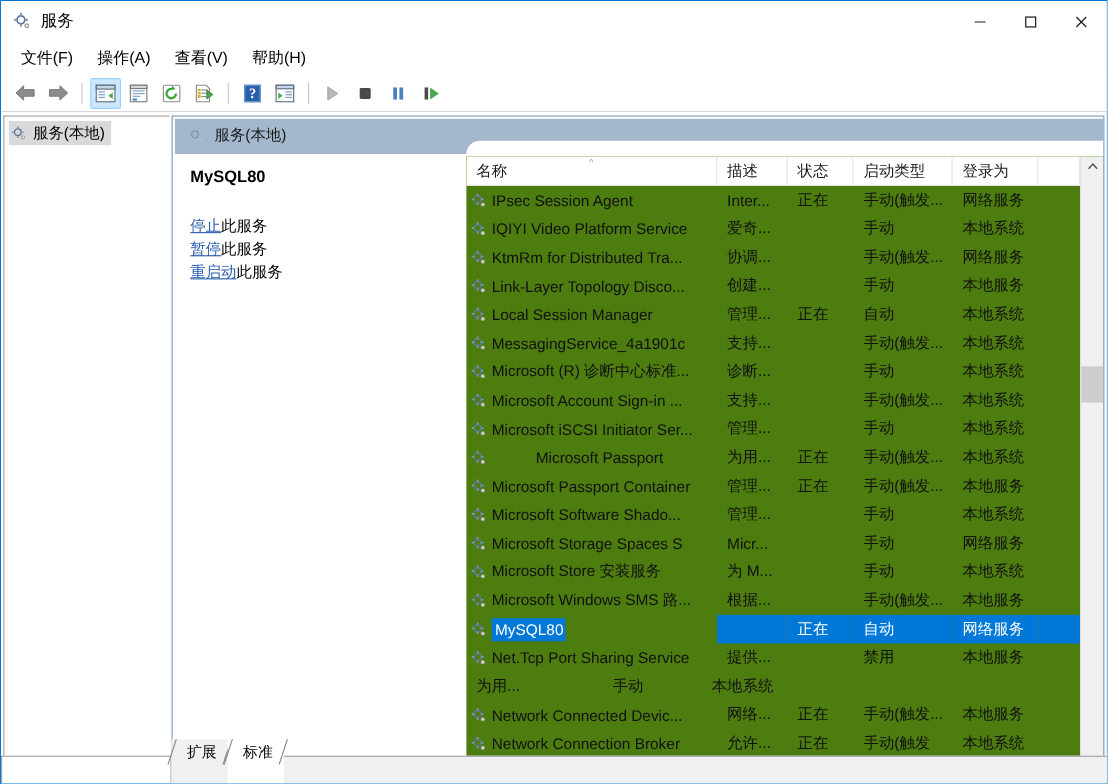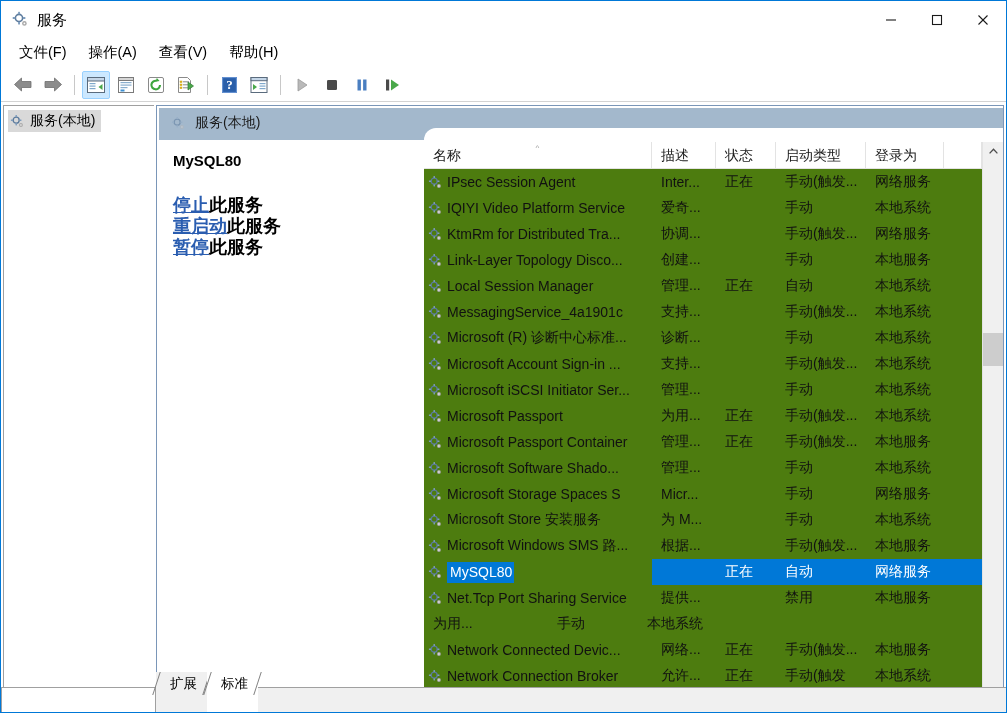--- a/index.html
+++ b/index.html
@@ -140,21 +140,21 @@
     position: absolute; left: 0; top: 32px;
     width: 265px; height: 569px;
     background: #ffffff;
     padding: 12px 0 0 14px;
   }
   .detail h2 {
     font-size: 15px; font-weight: bold; color: #000;
     margin-bottom: 26px;
   }
   .detail .link-line {
-    font-size: 18px; color: #000; line-height: 21px; font-weight: bold;
+    font-size: 14px; color: #000; line-height: 21px;
   }
   .detail .link-line a {
     color: #2a5db0; text-decoration: underline; cursor: pointer;
   }
 
   
   .listview {
     position: absolute; left: 265px; top: 34px;
     width: 579px; height: 567px;
     background: #4d7c0f;
@@ -463,24 +463,24 @@
           </div>
           <div class="notch"></div>
         </div>
 
         <div class="detail">
           <h2>MySQL80</h2>
           <div class="link-line">
             <a>停止</a><span>此服务</span>
           </div>
           <div class="link-line">
-            <a>重启动</a><span>此服务</span>
+            <a>暂停</a><span>此服务</span>
           </div>
           <div class="link-line">
-            <a>暂停</a><span>此服务</span>
+            <a>重启动</a><span>此服务</span>
           </div>
         </div>
 
         <div class="listview">
           <div class="lv-header" id="lv-header">
               <div class="lv-th" style="width: 228px;">
                 <span>名称</span>
                 <span class="sort-caret">^</span>
               </div>
               <div class="lv-th" style="width: 64px;">
@@ -701,21 +701,21 @@
                   </span>
                   <span>Microsoft iSCSI Initiator Ser...</span>
                 </div>
                 <div class="lv-cell" style="width: 64px;">管理...</div>
                 <div class="lv-cell" style="width: 60px;"></div>
                 <div class="lv-cell" style="width: 90px;">手动</div>
                 <div class="lv-cell" style="width: 78px;">本地系统</div>
                 <div class="lv-cell" style="width: 38px;"></div>
               </div>
               <div class="lv-row">
-                <div class="lv-cell c-name" style="width: 228px;">
+                <div class="lv-cell c-name" style="width: 228px; gap: 40px;">
                   <span class="svc-ico">
                     <svg width="15" height="15" viewBox="0 0 17 17">
   <circle cx="7" cy="7" r="3.4" fill="none" stroke="#5b7a9c" stroke-width="1.5"></circle>
   <g fill="#7d9cbd">
     <rect x="6.2" y="1" width="1.7" height="2.4" rx=".4"></rect>
     <rect x="6.2" y="10.6" width="1.7" height="2.4" rx=".4"></rect>
     <rect x="1" y="6.2" width="2.4" height="1.7" rx=".4"></rect>
     <rect x="10.6" y="6.2" width="2.4" height="1.7" rx=".4"></rect>
   </g>
   <circle cx="12.4" cy="12.4" r="2.2" fill="#a8a8a8"></circle>

